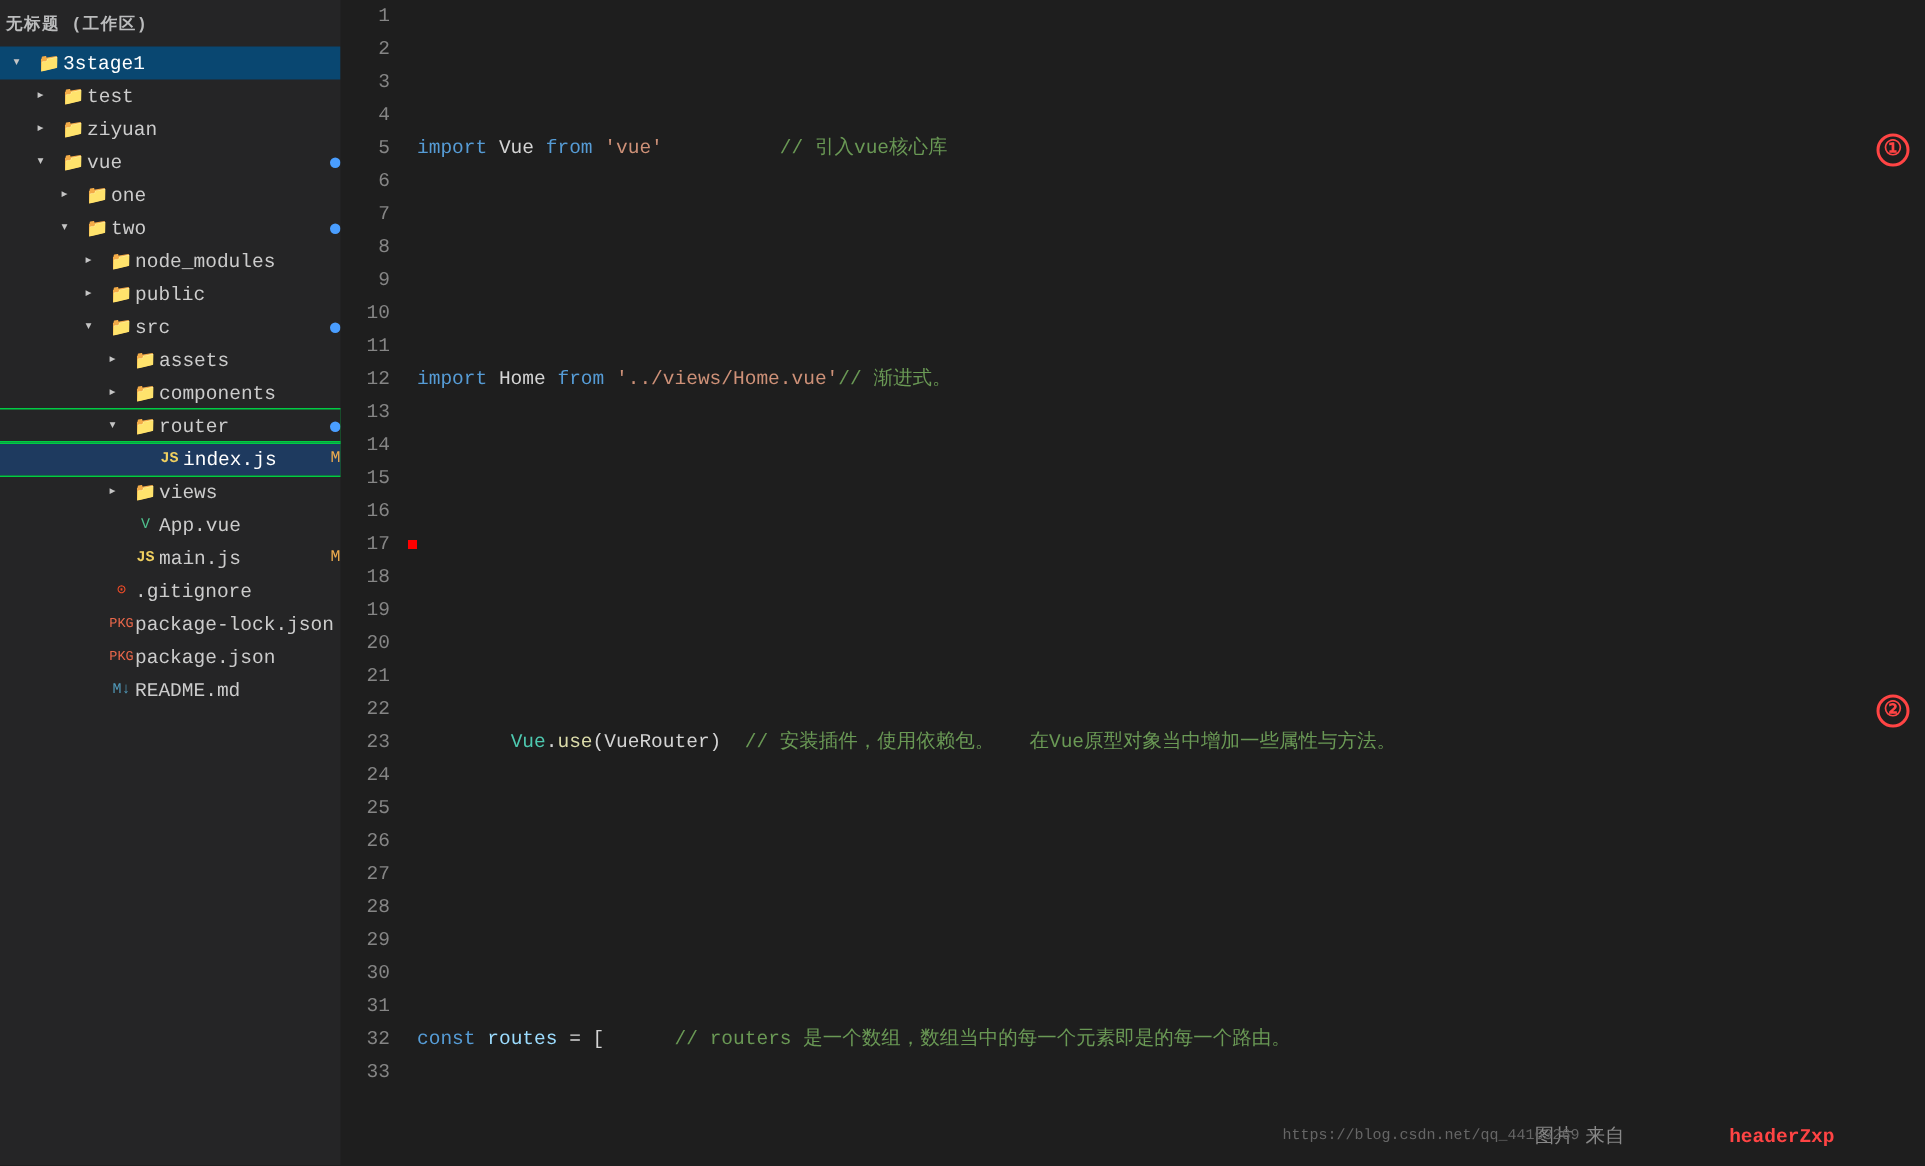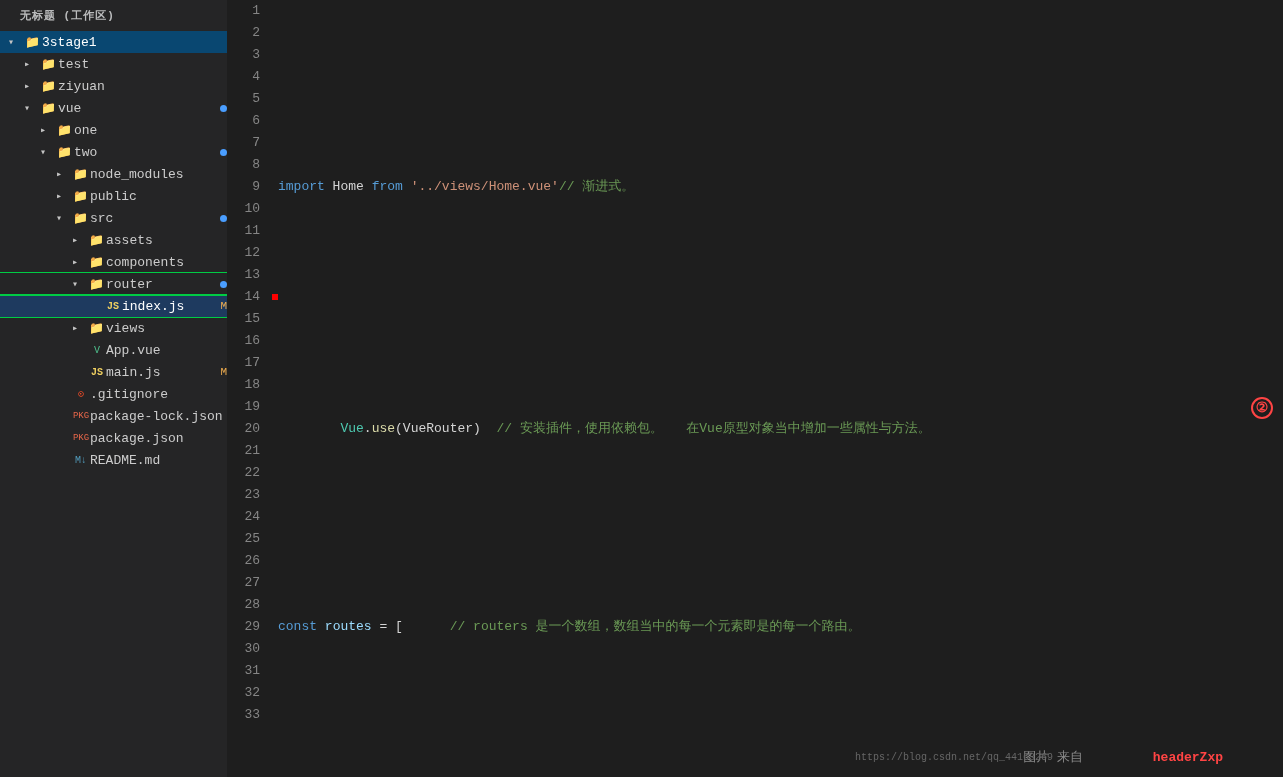--- a/index.html
+++ b/index.html
@@ -23,21 +23,21 @@
       overflow-y: auto;
       overflow-x: hidden;
       border-right: 1px solid #1e1e1e;
     }
 
     .sidebar-title {
       background: #252526;
       color: #bbbcbd;
       font-size: 11px;
       font-weight: bold;
-      padding: 8px 20px;
+      padding: 8px 4px;
       letter-spacing: 1px;
       text-transform: uppercase;
     }
 
     .tree-item {
       display: flex;
       align-items: center;
       padding: 2px 0;
       cursor: pointer;
       white-space: nowrap;
@@ -322,20 +322,23 @@
       <span class="ln">28</span>
       <span class="ln">29</span>
       <span class="ln">30</span>
       <span class="ln">31</span>
       <span class="ln">32</span>
       <span class="ln">33</span>
     </div>
     <div class="code-body" style="position:relative; min-width:900px;">
 
       
+      <span class="code-line"><span class="kw">import</span> Vue <span class="kw">from</span> <span class="str">'vue'</span>          <span class="cmt">// 引入vue核心库</span>
+        <span style="position:absolute;right:10px;top:1px;color:#ff4444;font-weight:bold;font-size:14px;border:2px solid #ff4444;border-radius:50%;width:22px;height:22px;display:flex;align-items:center;justify-content:center;">①</span>
+      </span>
 
       
 
       
       <span class="code-line"><span class="kw">import</span> Home <span class="kw">from</span> <span class="str">'../views/Home.vue'</span><span class="cmt">// 渐进式。</span></span>
 
       
       <span class="code-line" style="position:relative;"><span style="position:absolute;left:-6px;top:8px;width:6px;height:6px;background:red;border-radius:50;"></span>&nbsp;</span>
 
       

